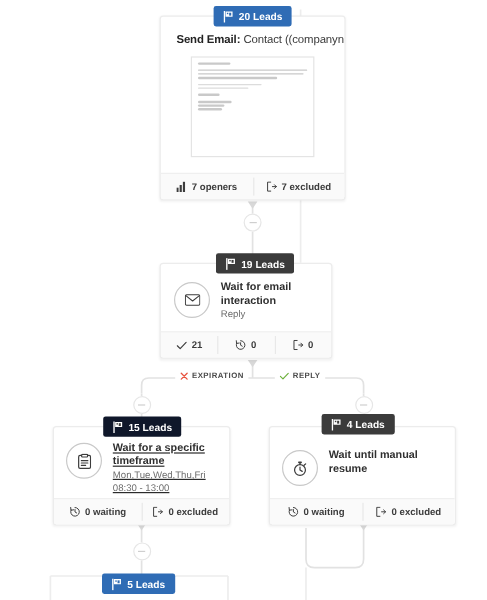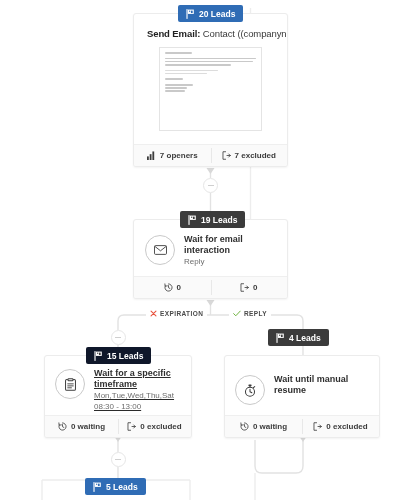--- a/index.html
+++ b/index.html
@@ -306,36 +306,42 @@
   <div class="badge" style="left:180px; top:211px; background:#3B3B3B;">
     <svg width="9" height="10" viewBox="0 0 12 13">
       <rect x="0.6" y="0" width="1.5" height="13" fill="#ffffff"></rect>
       <path d="M2.6 0.6 H10.4 V6.4 H2.6 Z" fill="#ffffff"></path>
       <rect x="4.1" y="2" width="1.6" height="1.6" fill="#3B3B3B"></rect>
       <rect x="6.6" y="2" width="2.3" height="3.2" fill="#3B3B3B"></rect>
     </svg>
     <span>19 Leads</span>
   </div>
 
-  <div class="card" style="left:133px; top:219px; width:155px; height:80px;">
+  <div class="card" style="left:133px; top:219px; width:144px; height:80px;">
     <div class="card-body" style="padding:13px 11px 0 11px;">
       <div class="step-row">
         <div class="step-icon">
           <svg width="13" height="10" viewBox="0 0 16 12">
             <rect x="0.6" y="0.6" width="14.8" height="10.8" rx="1.3" stroke="#3c3c3c" stroke-width="1.1" fill="none"></rect>
             <path d="M1.4 1.8 L8 7 L14.6 1.8" stroke="#3c3c3c" stroke-width="1.1" fill="none" stroke-linecap="round" stroke-linejoin="round"></path>
           </svg>
         </div>
         <div class="step-text">
           <div class="step-title">Wait for email interaction</div>
           <div class="step-sub">Reply</div>
         </div>
       </div>
     </div>
     <div class="card-foot" style="position:absolute; left:0; right:0; bottom:0;">
+      <div class="stat">
+        <svg width="9" height="8" viewBox="0 0 12 10">
+          <path d="M1 5.2 L4.2 8.4 L10.8 1.4" stroke="#3c3c3c" stroke-width="1.3" stroke-linecap="round" stroke-linejoin="round" fill="none"></path>
+        </svg>
+        <span>21</span>
+      </div>
       <div class="stat">
         <svg width="9" height="9" viewBox="0 0 11 11">
           <path d="M5.5 1.1 A4.4 4.4 0 1 1 1.5 3.6" stroke="#3c3c3c" stroke-width="1" fill="none" stroke-linecap="round"></path>
           <path d="M1.1 1.1 L1.4 3.9 L4.1 3.5" stroke="#3c3c3c" stroke-width="1" fill="none" stroke-linecap="round" stroke-linejoin="round"></path>
           <path d="M5.5 3.2 V5.7 L7.2 6.7" stroke="#3c3c3c" stroke-width="1" fill="none" stroke-linecap="round" stroke-linejoin="round"></path>
         </svg>
         <span>0</span>
       </div>
       <div class="stat">
         <svg width="9" height="9" viewBox="0 0 11 11">
@@ -362,21 +368,21 @@
       <div class="step-row">
         <div class="step-icon">
           <svg width="11" height="13" viewBox="0 0 12 14">
             <rect x="0.6" y="1.6" width="10.8" height="11.8" rx="1.3" stroke="#3c3c3c" stroke-width="1.1" fill="none"></rect>
             <rect x="3.3" y="0.6" width="5.4" height="2.4" rx="0.7" fill="#ffffff" stroke="#3c3c3c" stroke-width="1.1"></rect>
             <path d="M3 6.3 H9 M3 8.5 H9 M3 10.6 H7" stroke="#3c3c3c" stroke-width="1" stroke-linecap="round"></path>
           </svg>
         </div>
         <div class="step-text">
           <div class="step-title">Wait for a specific timeframe</div>
-          <div class="step-sub">Mon,Tue,Wed,Thu,Sat</div>
+          <div class="step-sub">Mon,Tue,Wed,Thu,Fri</div>
           <div class="step-sub">08:30 - 13:00</div>
         </div>
       </div>
     </div>
     <div class="card-foot" style="position:absolute; left:0; right:0; bottom:0;">
       <div class="stat">
         <svg width="9" height="9" viewBox="0 0 11 11">
           <path d="M5.5 1.1 A4.4 4.4 0 1 1 1.5 3.6" stroke="#3c3c3c" stroke-width="1" fill="none" stroke-linecap="round"></path>
           <path d="M1.1 1.1 L1.4 3.9 L4.1 3.5" stroke="#3c3c3c" stroke-width="1" fill="none" stroke-linecap="round" stroke-linejoin="round"></path>
           <path d="M5.5 3.2 V5.7 L7.2 6.7" stroke="#3c3c3c" stroke-width="1" fill="none" stroke-linecap="round" stroke-linejoin="round"></path>
@@ -386,21 +392,21 @@
       <div class="stat">
         <svg width="9" height="9" viewBox="0 0 11 11">
           <path d="M4.4 0.9 H1.2 V10.1 H4.4" stroke="#3c3c3c" stroke-width="1" fill="none" stroke-linecap="round" stroke-linejoin="round"></path>
           <path d="M6.1 5.5 H10.1 M8.2 3.6 L10.1 5.5 L8.2 7.4" stroke="#3c3c3c" stroke-width="1" fill="none" stroke-linecap="round" stroke-linejoin="round"></path>
         </svg>
         <span>0 excluded</span>
       </div>
     </div>
   </div>
 
-  <div class="badge" style="left:268px; top:329px; background:#3B3B3B;">
+  <div class="badge" style="left:268px; top:345px; background:#3B3B3B;">
     <svg width="9" height="10" viewBox="0 0 12 13">
       <rect x="0.6" y="0" width="1.5" height="13" fill="#ffffff"></rect>
       <path d="M2.6 0.6 H10.4 V6.4 H2.6 Z" fill="#ffffff"></path>
       <rect x="4.1" y="2" width="1.6" height="1.6" fill="#3B3B3B"></rect>
       <rect x="6.6" y="2" width="2.3" height="3.2" fill="#3B3B3B"></rect>
     </svg>
     <span>4 Leads</span>
   </div>
 
   <div class="card" style="left:224px; top:355px; width:156px; height:83px;">

